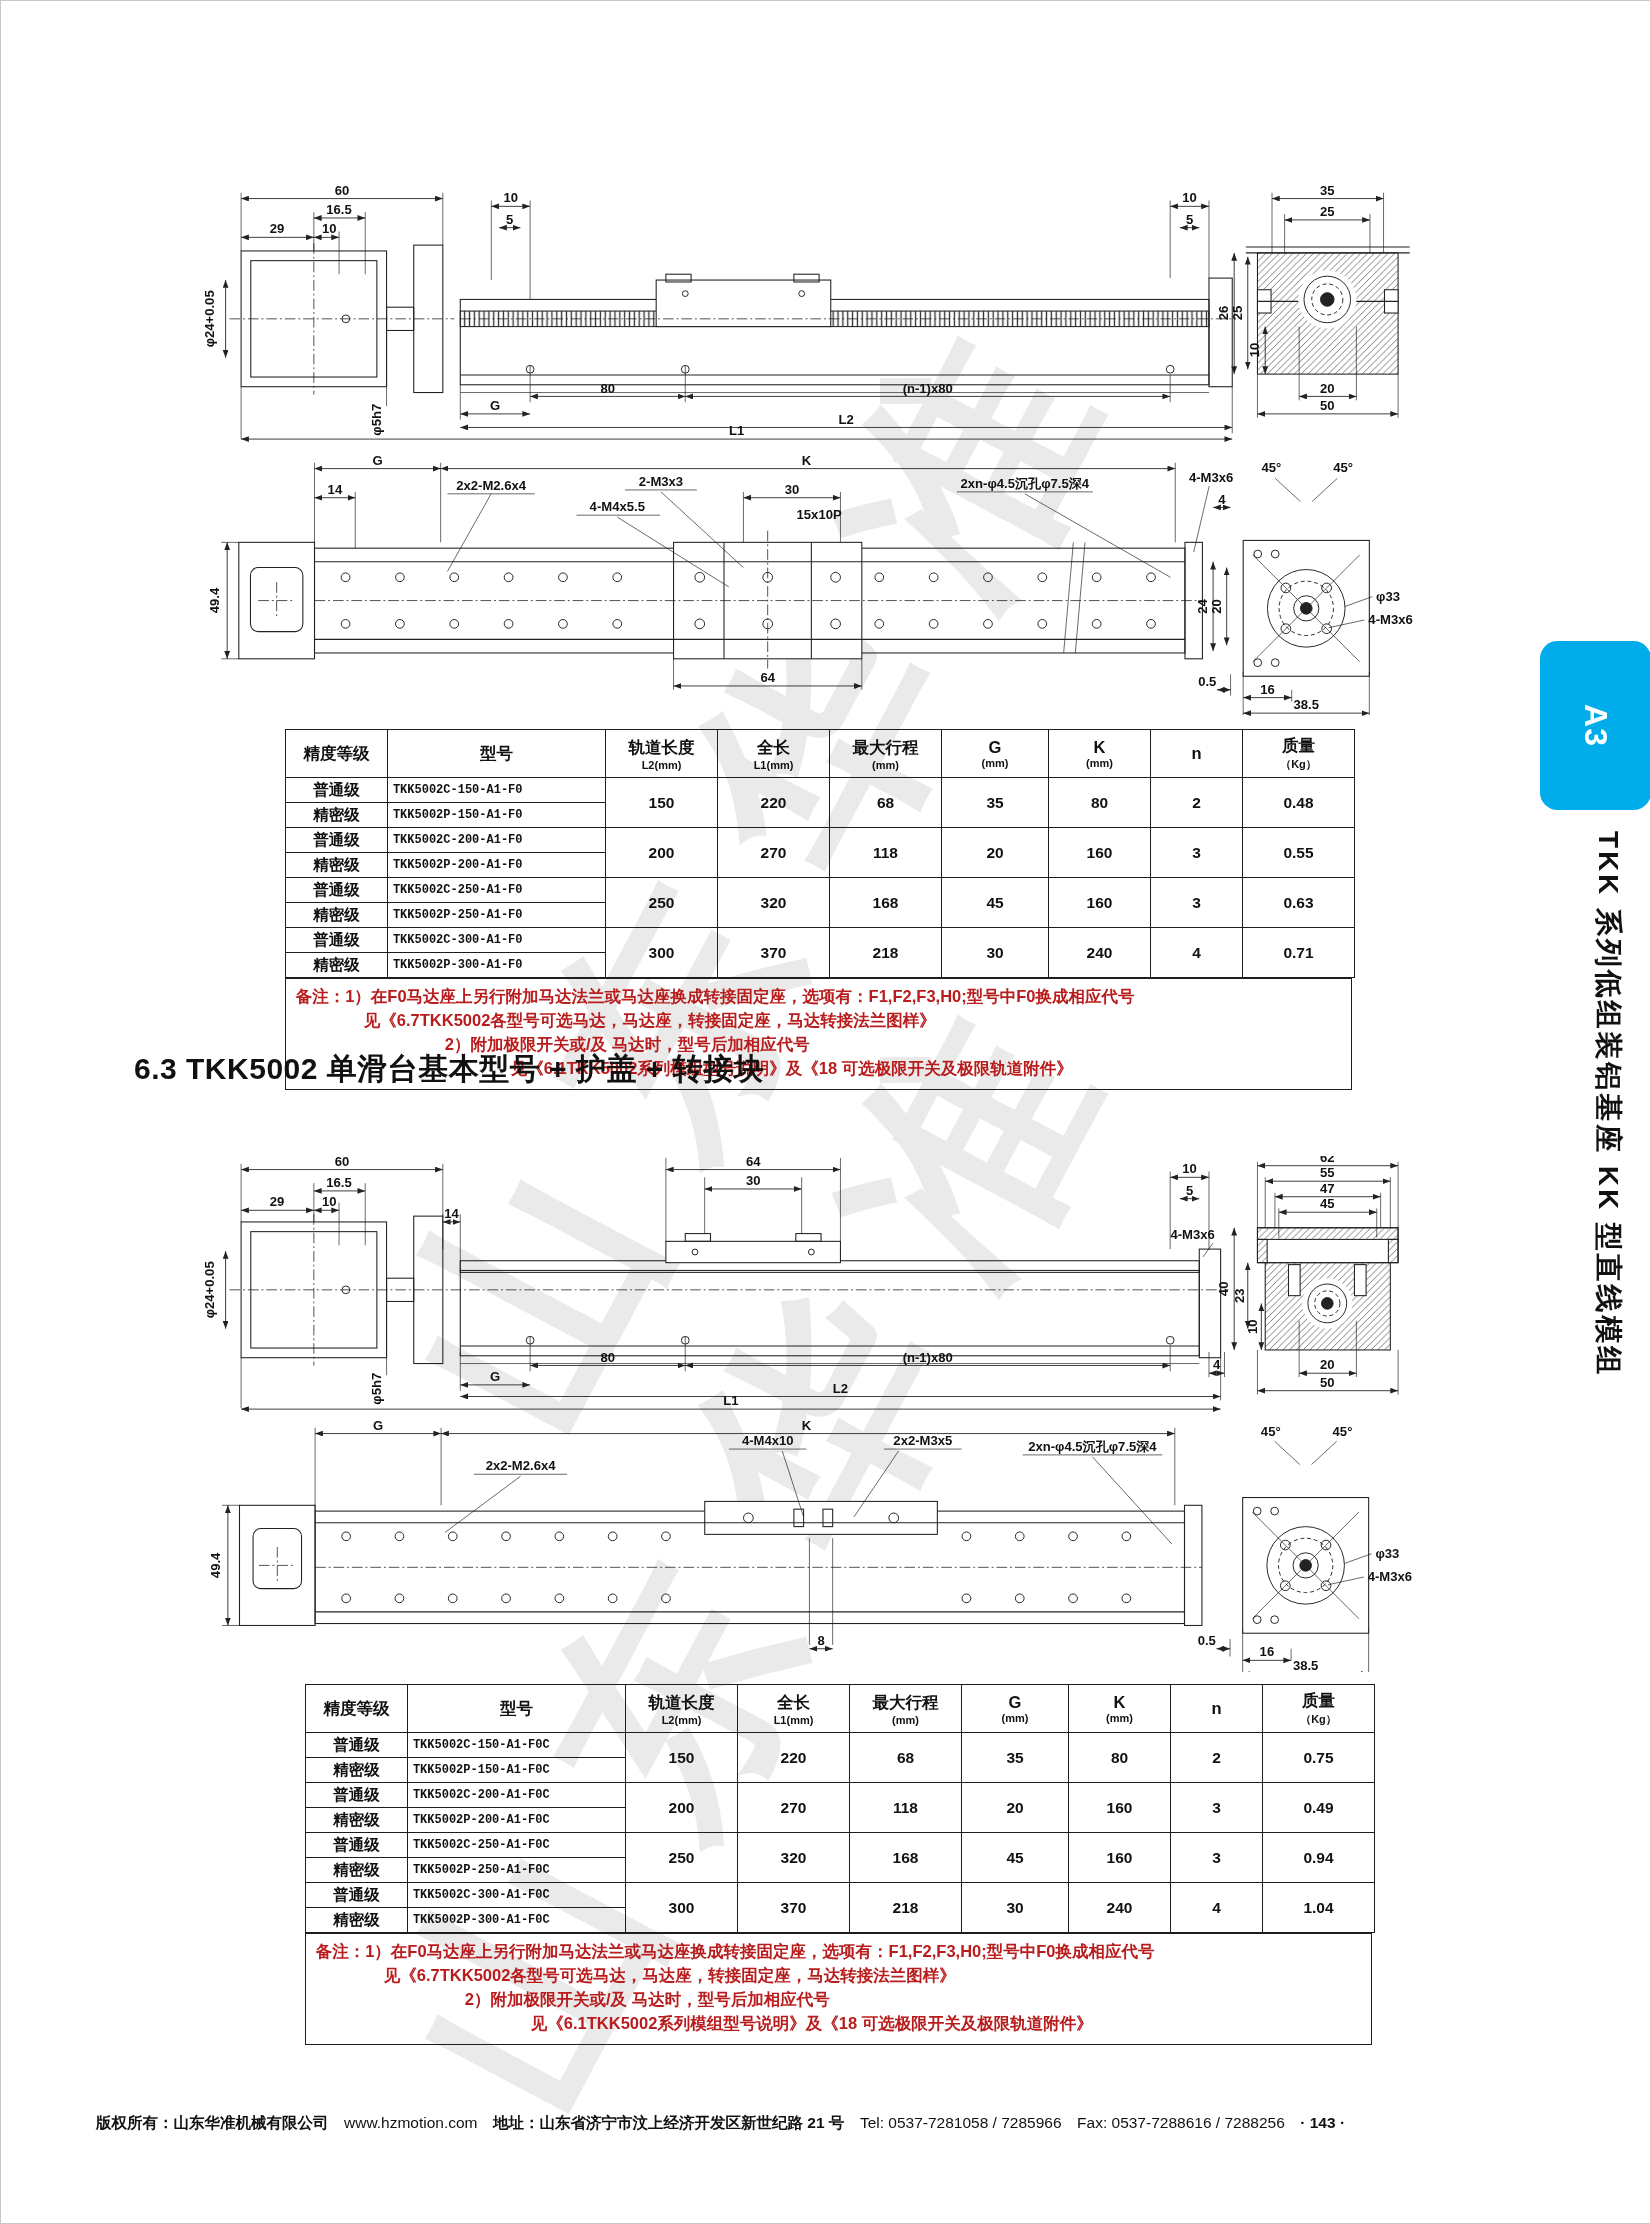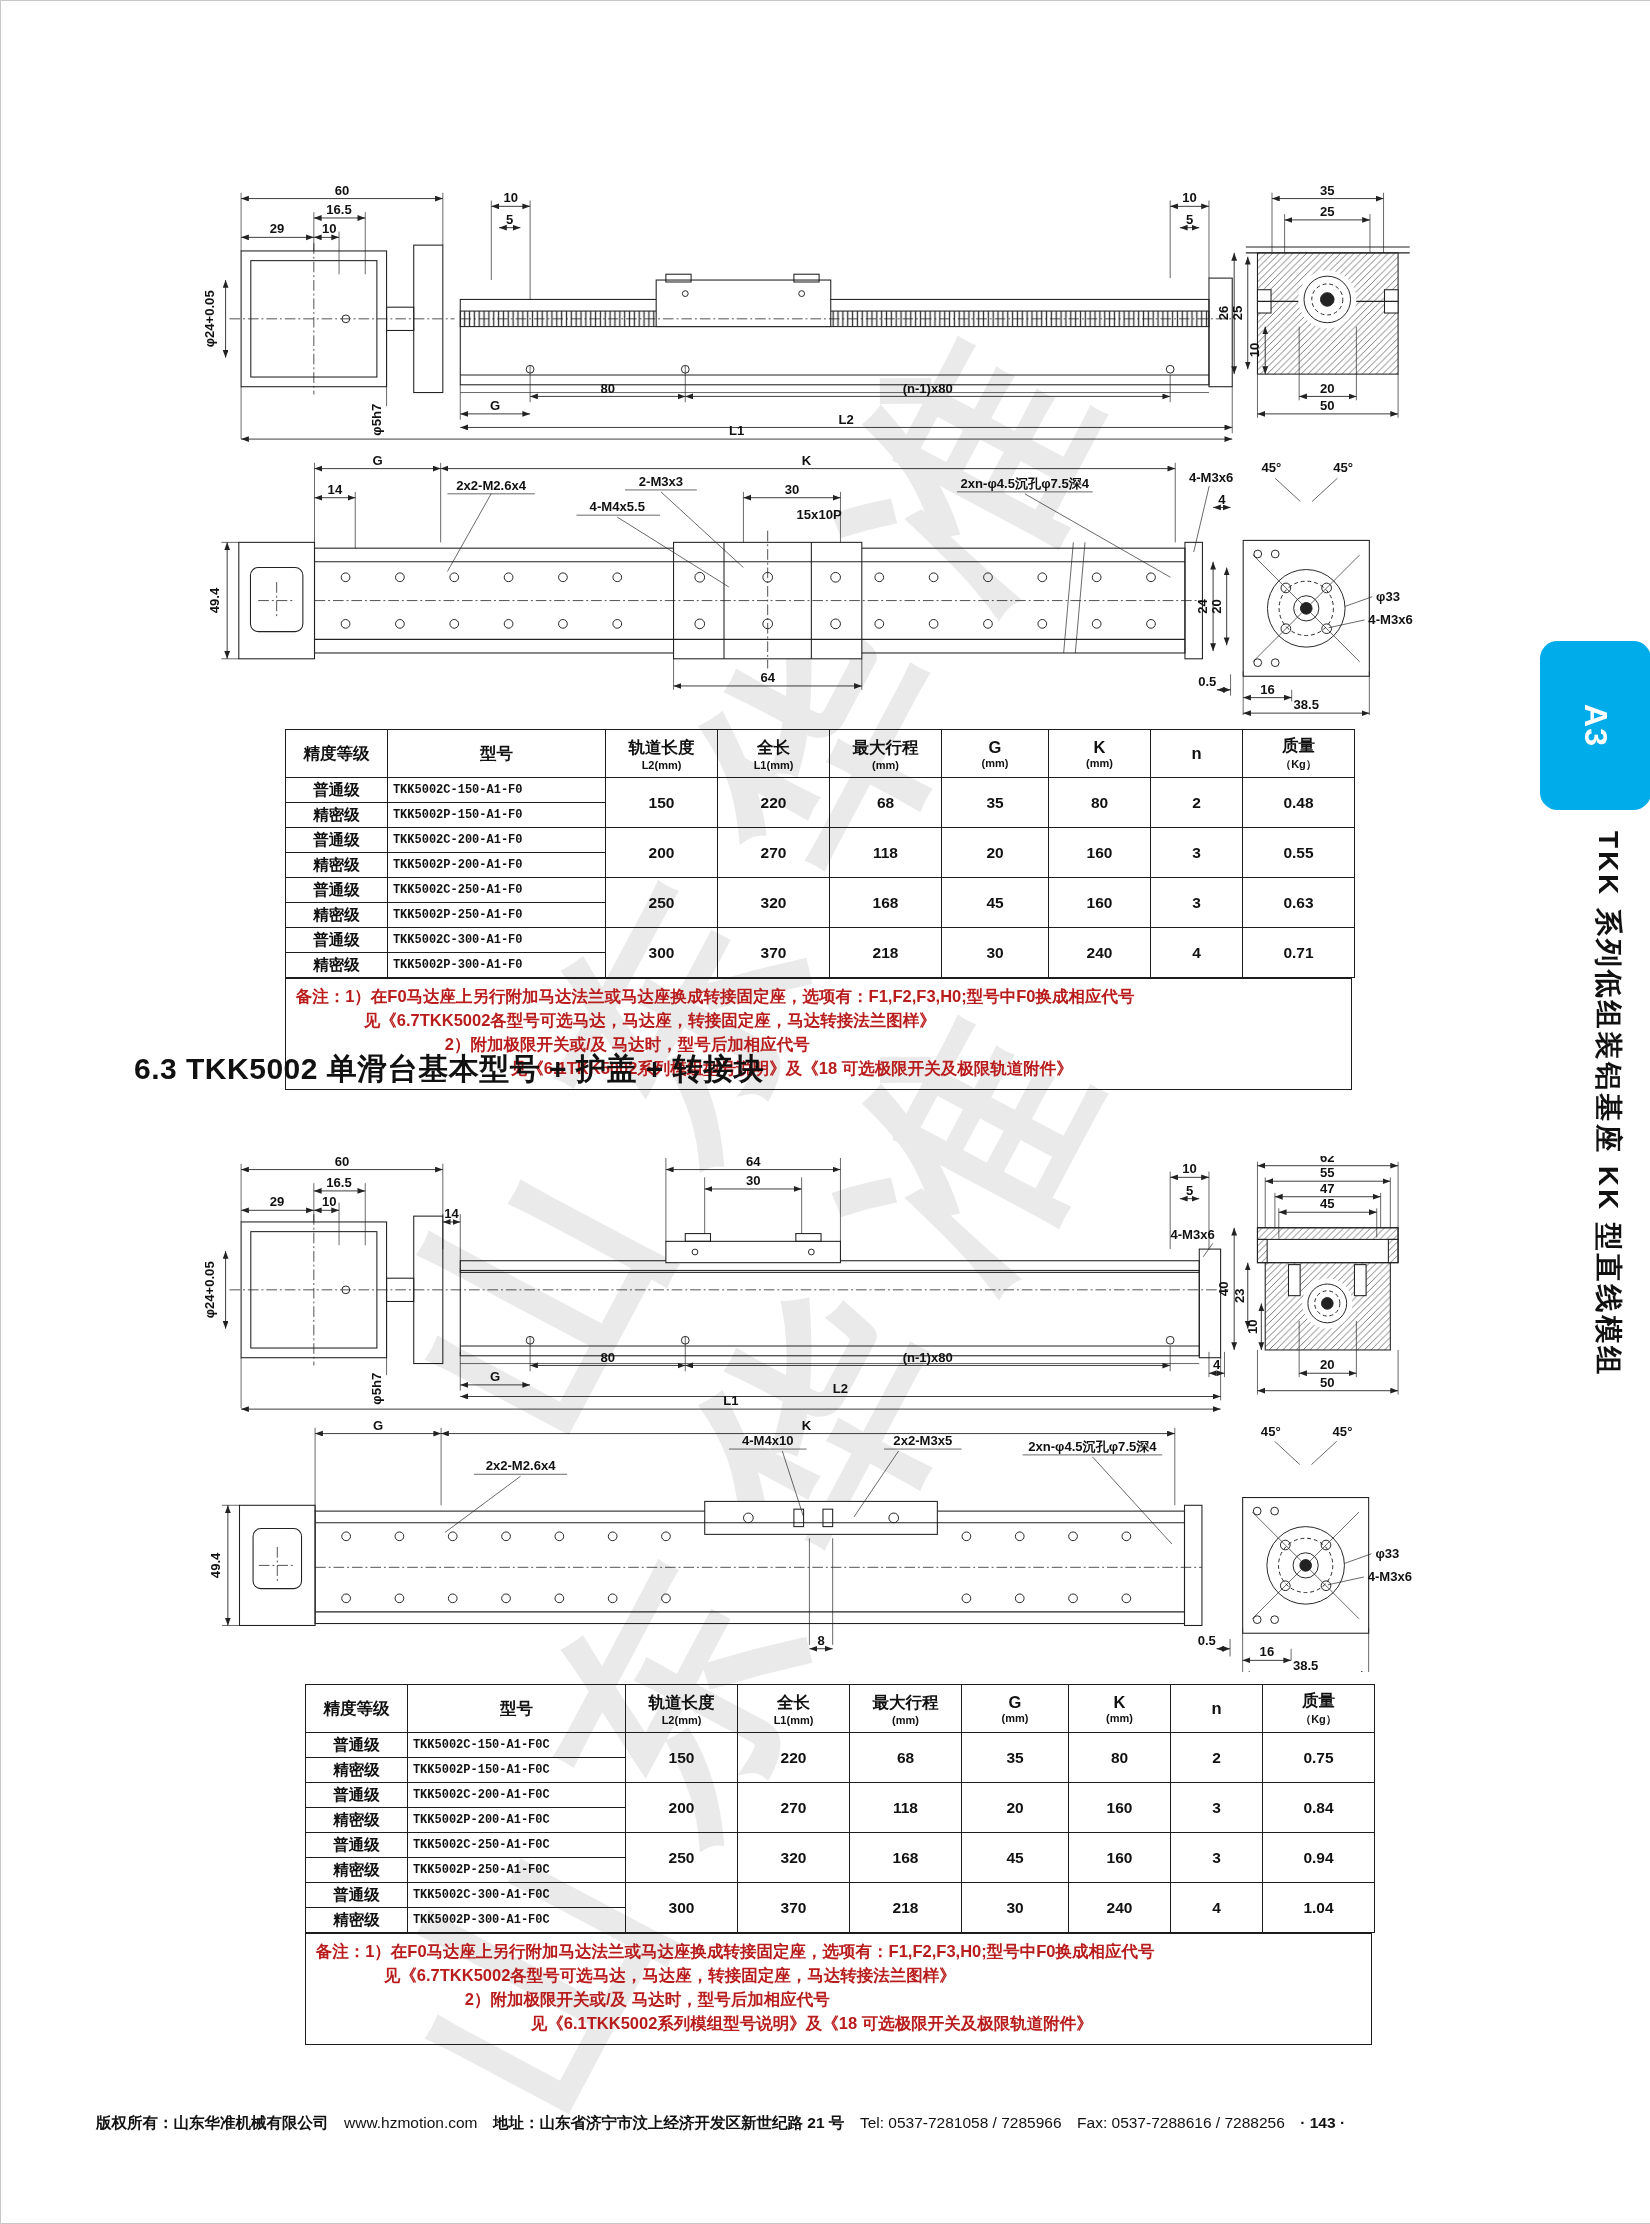--- a/index.html
+++ b/index.html
@@ -725,21 +725,21 @@
           </tr>
           <tr class="gs">
             <td>普通级</td>
             <td class="model">TKK5002C-200-A1-F0C</td>
             <td rowspan="2">200</td>
             <td rowspan="2">270</td>
             <td rowspan="2">118</td>
             <td rowspan="2">20</td>
             <td rowspan="2">160</td>
             <td rowspan="2">3</td>
-            <td rowspan="2">0.84</td>
+            <td rowspan="2">0.49</td>
           </tr>
           <tr>
             <td>精密级</td>
             <td class="model">TKK5002P-200-A1-F0C</td>
           </tr>
           <tr class="gs">
             <td>普通级</td>
             <td class="model">TKK5002C-250-A1-F0C</td>
             <td rowspan="2">250</td>
             <td rowspan="2">320</td>

